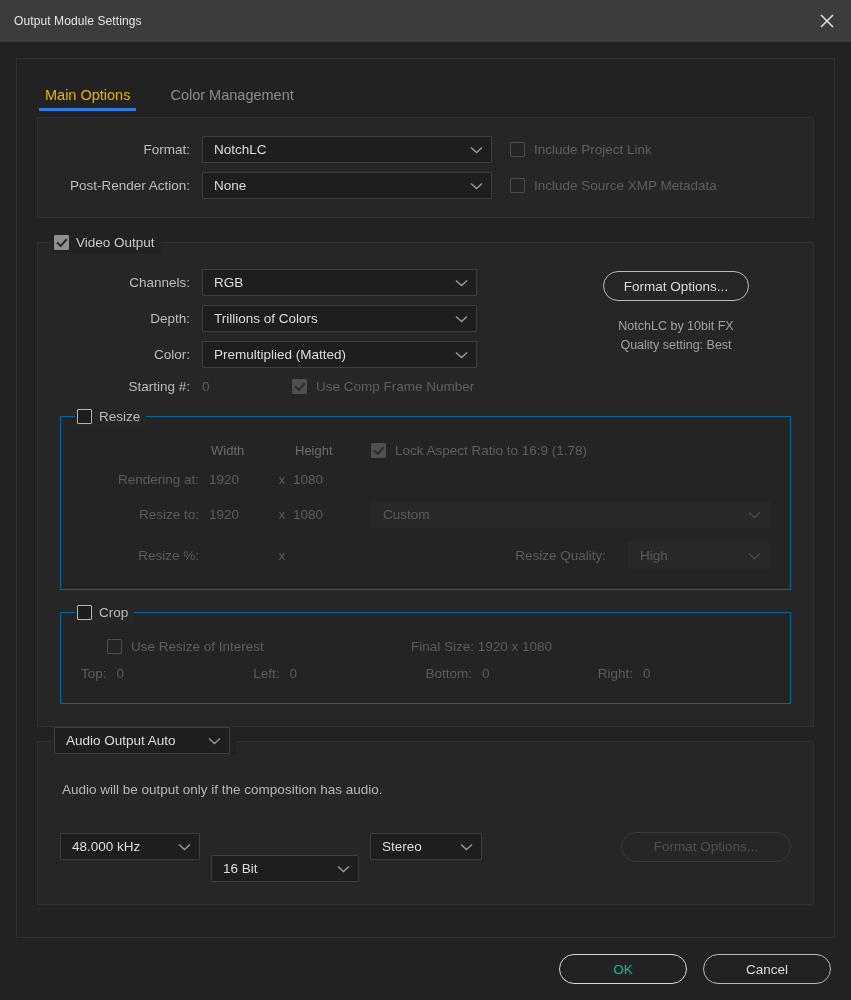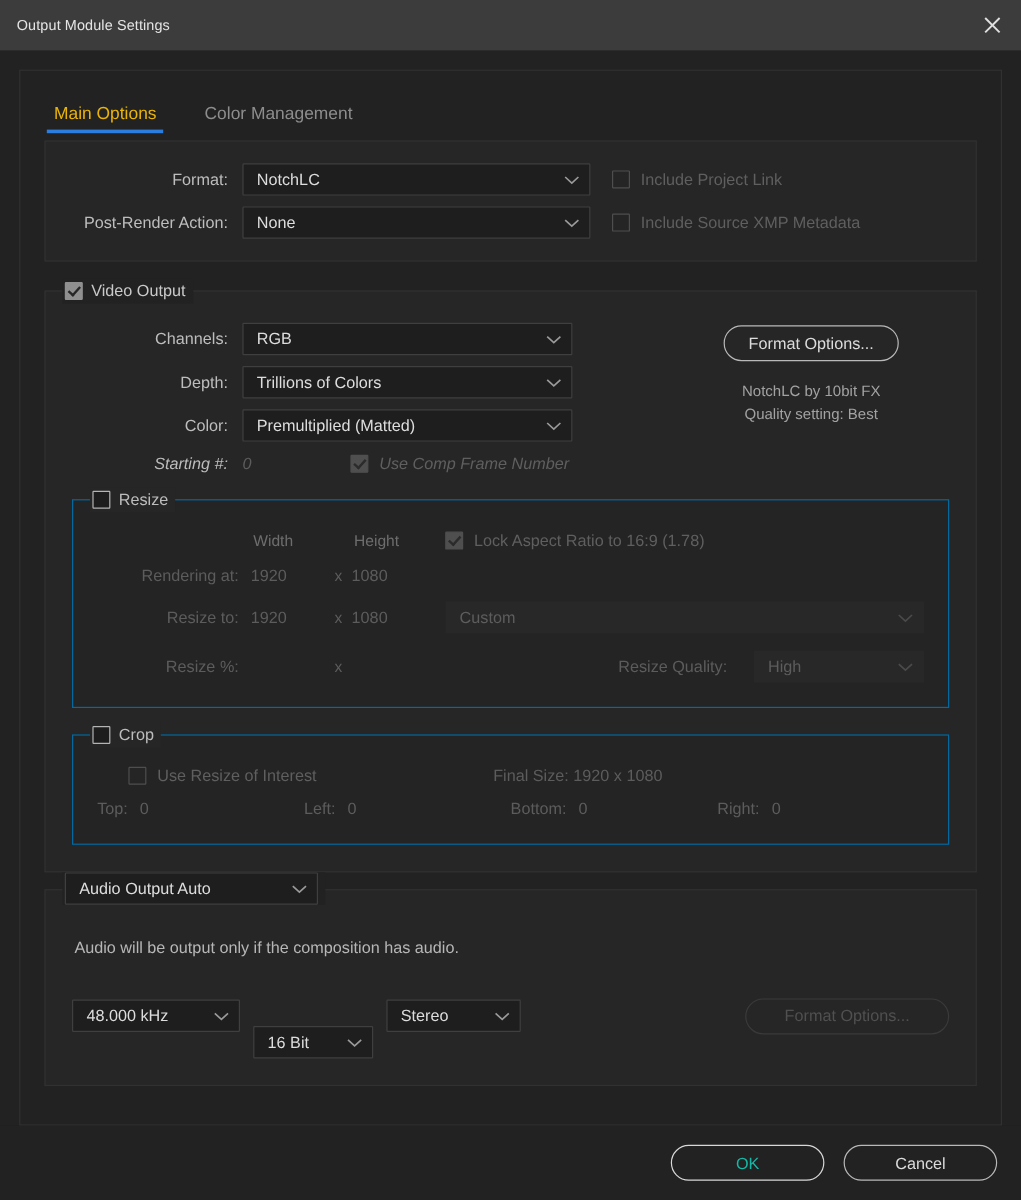--- a/index.html
+++ b/index.html
@@ -194,21 +194,20 @@
     margin-top: 16px;
     font-size: 12.5px; color: #a2a2a2; line-height: 1.5;
     text-align: center;
   }
 
   .starting-row {
     display: grid;
     grid-template-columns: 164px 90px 1fr;
     align-items: center;
     margin-top: 11px;
-    font-style: italic;
   }
   .starting-row .lbl { padding-right: 12px; }
 
   
   .resize-panel { margin: 22px 22px 0 22px; padding: 26px 20px 20px 20px; }
   .rz-grid {
     display: grid;
     grid-template-columns: 128px 62px 22px 62px 1fr;
     row-gap: 14px;
     align-items: center;
@@ -435,38 +434,38 @@
             <div class="crop-field">
               <span class="lbl disabled">Right:</span>
               <span class="val disabled">0</span>
             </div>
           </div>
         </div>
       </div>
 
       <div class="panel audio-panel">
         <div class="audio-legend">
-          <div class="sel compact" style="width:211px;">
+          <div class="sel compact" style="width:176px;">
             <span class="sel-text">Audio Output Auto</span>
             <svg class="chev" width="13" height="8" viewBox="0 0 13 8">
               <polyline points="1,1.5 6.5,6.5 12,1.5" fill="none" stroke="#b9b9b9" stroke-width="1.4"></polyline>
             </svg>
           </div>
         </div>
 
         <div class="audio-note">Audio will be output only if the composition has audio.</div>
 
         <div class="audio-row">
           <div class="sel compact" style="width:140px;">
             <span class="sel-text">48.000 kHz</span>
             <svg class="chev" width="13" height="8" viewBox="0 0 13 8">
               <polyline points="1,1.5 6.5,6.5 12,1.5" fill="none" stroke="#b9b9b9" stroke-width="1.4"></polyline>
             </svg>
           </div>
-          <div class="sel compact" style="width:100px;margin-top:44px;">
+          <div class="sel compact" style="width:148px;margin-top:44px;">
             <span class="sel-text">16 Bit</span>
             <svg class="chev" width="13" height="8" viewBox="0 0 13 8">
               <polyline points="1,1.5 6.5,6.5 12,1.5" fill="none" stroke="#b9b9b9" stroke-width="1.4"></polyline>
             </svg>
           </div>
           <div class="sel compact" style="width:112px;">
             <span class="sel-text">Stereo</span>
             <svg class="chev" width="13" height="8" viewBox="0 0 13 8">
               <polyline points="1,1.5 6.5,6.5 12,1.5" fill="none" stroke="#b9b9b9" stroke-width="1.4"></polyline>
             </svg>

